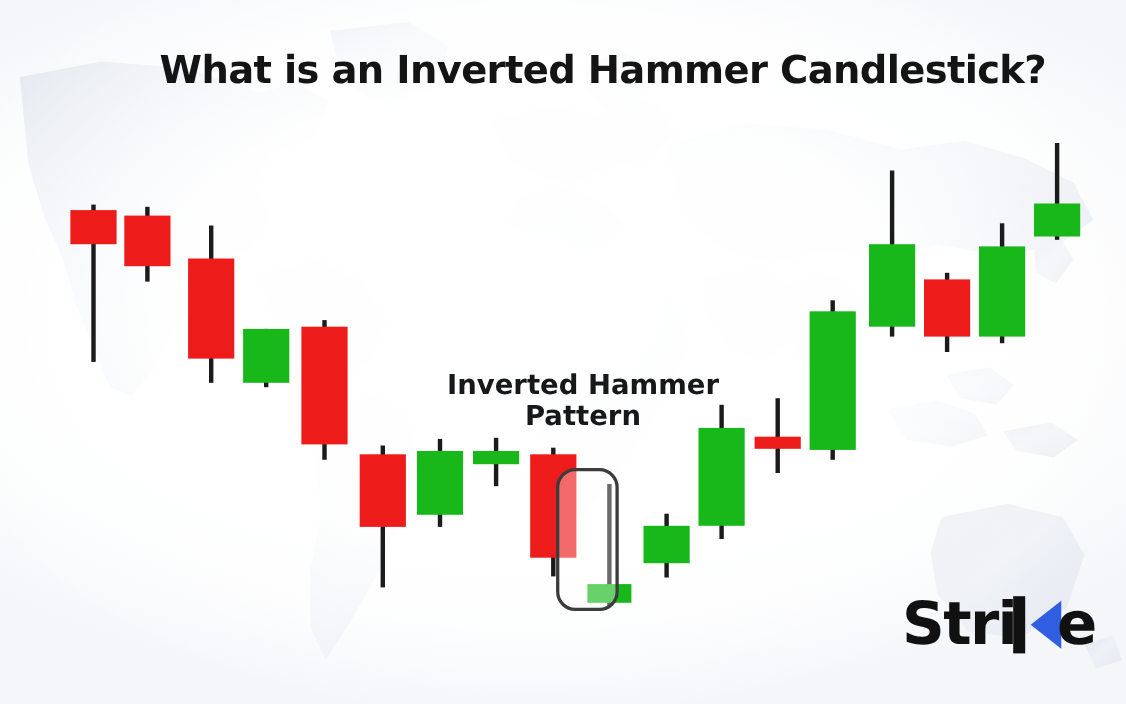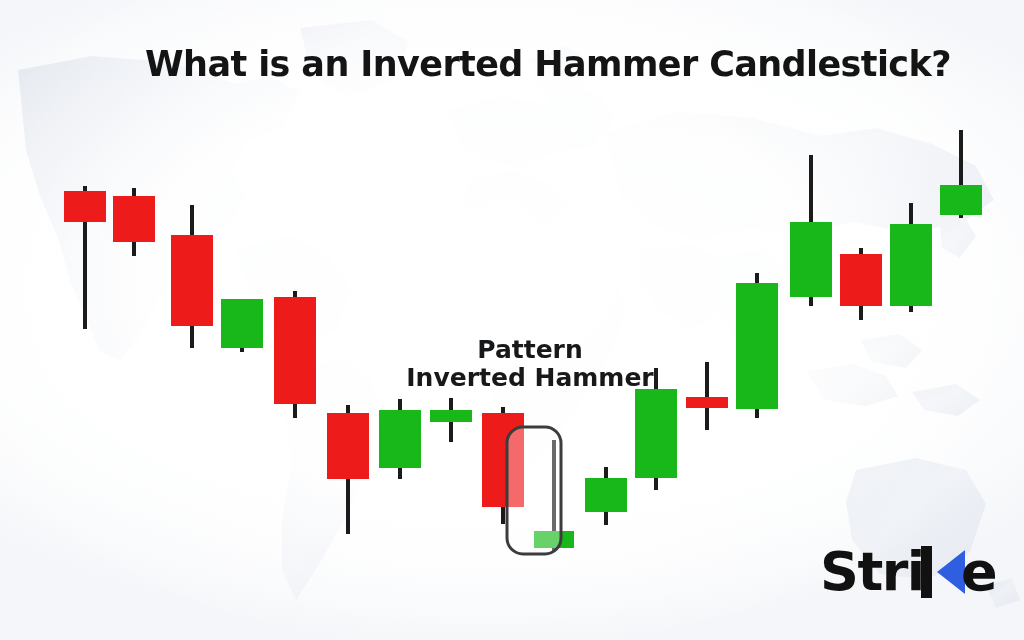--- a/index.html
+++ b/index.html
@@ -33,21 +33,21 @@
   #annotation {
     position:absolute; left:330px; top:336px; width:400px;
     text-align:center;
     font-size:25px; font-weight:bold; color:#17181a;
     line-height:1.12;
     font-family:"DejaVu Sans","Liberation Sans",sans-serif;
   }
   #chart { position:absolute; left:0; top:0; width:1024px; height:640px; }
   #logo {
     position:absolute; right:28px; bottom:36px;
-    height:64px; display:flex; align-items:center;margin-top:40px;
+    height:64px; display:flex; margin-top:40px;
   }
   #logo .lgtext {
     font-size:54px; font-weight:bold; color:#111111;
     font-family:"DejaVu Sans","Liberation Sans",sans-serif;
     letter-spacing:-1.5px; line-height:1;
   }
 </style>
 </head>
 <body>
 
@@ -182,22 +182,22 @@
           <rect x="959" y="130" width="4" height="88" fill="#1b1b1b"></rect>
           <rect x="940" y="185" width="42" height="30" fill="#18b81a"></rect>
         </g>
       </g>
     <g id="highlight-layer">
         <rect x="507" y="427" width="54" height="127" rx="16" ry="16" fill="rgba(255,255,255,0.35)" stroke="#3c3c3c" stroke-width="3"></rect>
       </g>
   </svg>
 
   <div id="annotation">
+    <div>Inverted Hammer</div>
     <div>Pattern</div>
-    <div>Inverted Hammer</div>
   </div>
 
   <div id="logo">
     <span class="lgtext">Stri</span>
     <svg width="44" height="56" viewBox="0 0 44 56" style="margin:0 -4px 0 -3px;">
       <polygon points="44,6 44,50 16,28" fill="#2f5fe0"></polygon>
       <rect x="0" y="2" width="11" height="52" fill="#111111"></rect>
     </svg>
     <span class="lgtext">e</span>
   </div>

